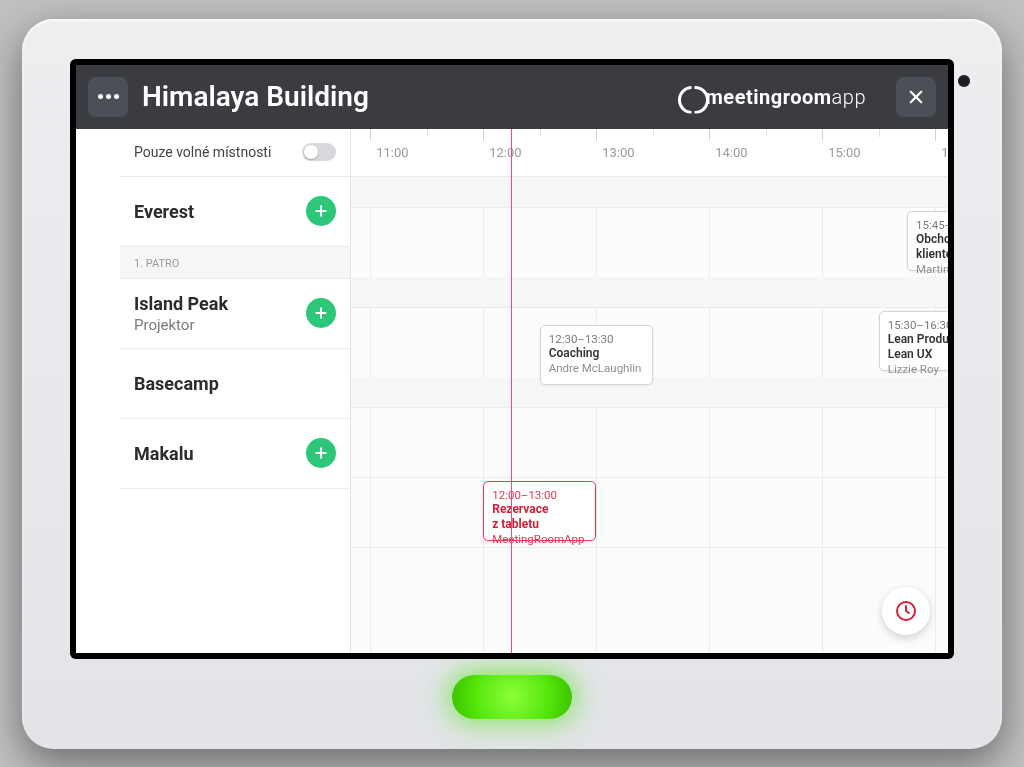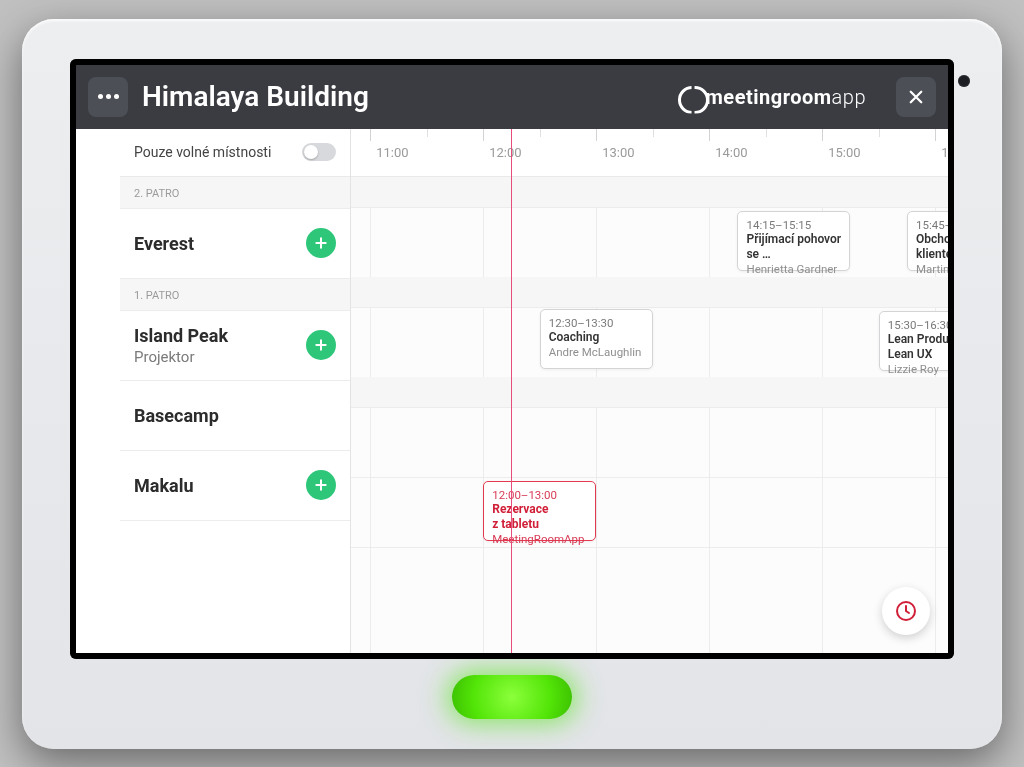--- a/index.html
+++ b/index.html
@@ -252,21 +252,20 @@
         </div>
       </div>
 
       <div class="content">
         <div class="sidebar">
           <div class="filter-row">
             <span>Pouze volné místnosti</span>
             <div class="toggle"></div>
           </div>
           <div id="sidebar-slots">
-              <div class="group-header">2. PATRO</div>
               <div class="room-row h1">
                 <div>
                   <div class="room-name">Everest</div>
                 </div>
                 <div class="add-btn">
                   <svg viewBox="0 0 24 24" stroke="#fff" stroke-width="3" stroke-linecap="round">
                     <path d="M12 5v14M5 12h14"></path>
                   </svg>
                 </div>
               </div>
@@ -316,34 +315,29 @@
             </div>
           <div class="rows" id="timeline-rows" style="height:480px;">
               <div class="grid-col" style="left: 19.21px;"></div>
               <div class="grid-col" style="left: 132.21px;"></div>
               <div class="grid-col" style="left: 245.21px;"></div>
               <div class="grid-col" style="left: 358.21px;"></div>
               <div class="grid-col" style="left: 471.21px;"></div>
               <div class="grid-col" style="left: 584.21px;"></div>
               <div class="lane-group" style="top: 0px; height: 30px;"></div>
               <div class="lane-sep" style="top: 30px;"></div>
-              <div class="booking" style="left: 386.46px; top: 34px; width: 113px; height: 60px;">
-                <div class="time">14:15–15:15</div>
-                <div class="subj">Přijímací pohovor se …</div>
-                <div class="who">Henrietta Gardner</div>
-              </div>
               <div class="booking" style="left: 555.96px; top: 34px; width: 113px; height: 60px;">
                 <div class="time">15:45–16:45</div>
                 <div class="subj">Obchodní t… s klientem</div>
                 <div class="who">Martin Gutie…</div>
               </div>
               <div class="lane-sep" style="top: 100px;"></div>
               <div class="lane-group" style="top: 100px; height: 30px;"></div>
               <div class="lane-sep" style="top: 130px;"></div>
-              <div class="booking" style="left: 188.71px; top: 132px; width: 113px; height: 60px;">
+              <div class="booking" style="left: 188.71px; top: 148px; width: 113px; height: 60px;">
                 <div class="time">12:30–13:30</div>
                 <div class="subj">Coaching</div>
                 <div class="who">Andre McLaughlin</div>
               </div>
               <div class="booking" style="left: 527.71px; top: 134px; width: 113px; height: 60px;">
                 <div class="time">15:30–16:30</div>
                 <div class="subj">Lean Product &amp; Lean UX</div>
                 <div class="who">Lizzie Roy</div>
               </div>
               <div class="lane-sep" style="top: 200px;"></div>

